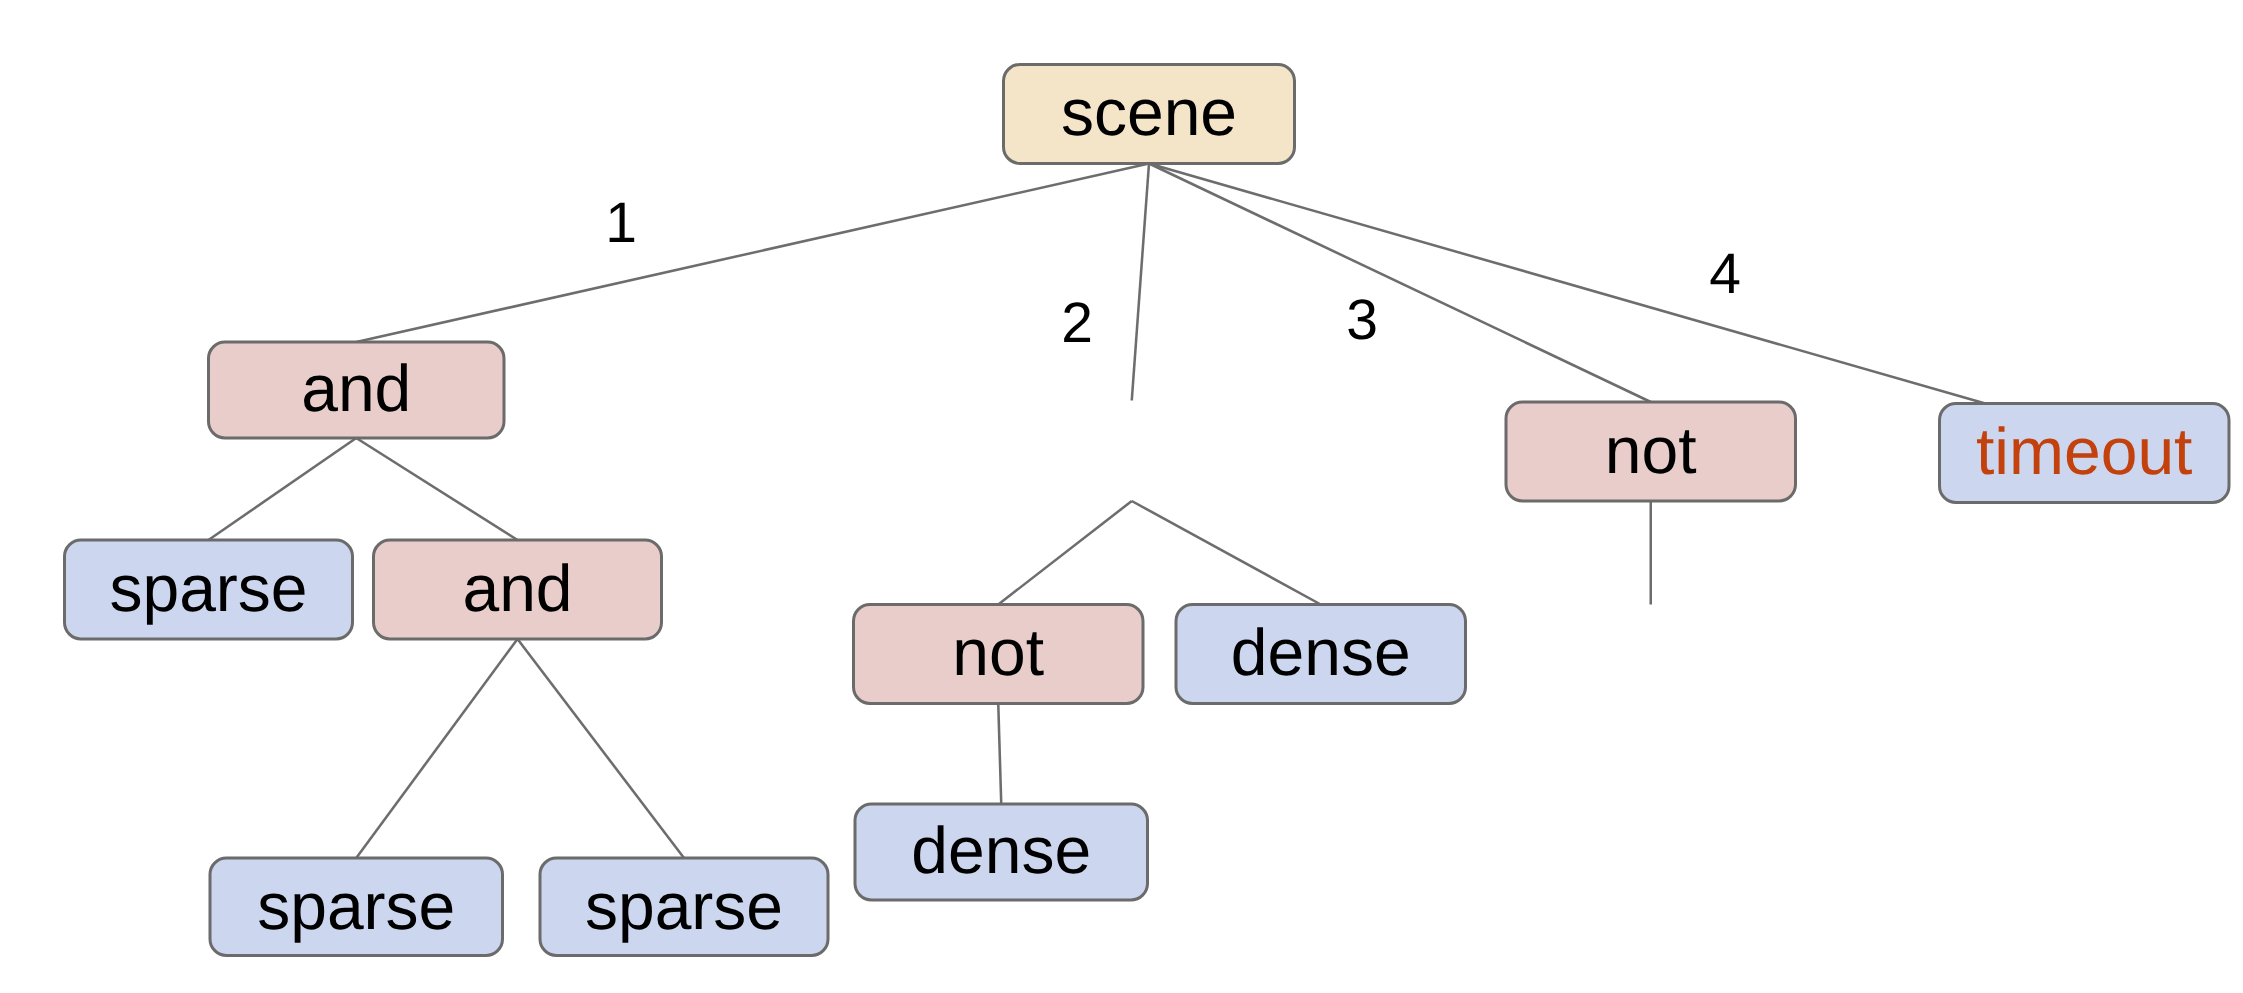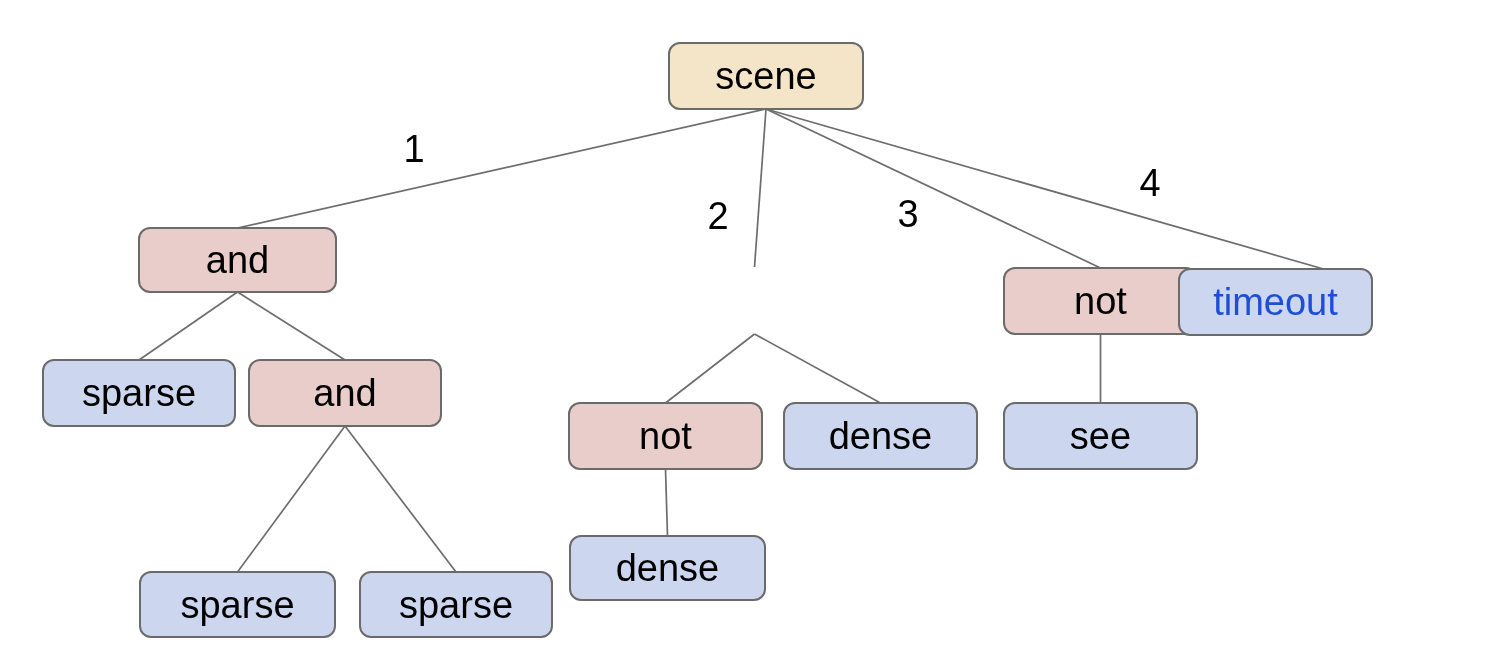--- a/index.html
+++ b/index.html
@@ -18,21 +18,21 @@
     width: 1495px; height: 662px;
   }
   .node {
     position: absolute;
     box-sizing: border-box;
     border: 2px solid #6b6b6b;
     border-radius: 12px;
     display: flex;
     align-items: center;
     justify-content: center;
-    font-size: 38px;
+    font-size: 44px;
     line-height: 1;
     white-space: nowrap;
   }
   .edge-label {
     position: absolute;
     transform: translate(-50%, -50%);
     font-size: 38px;
     line-height: 1;
   }
 </style>
@@ -58,37 +58,34 @@
 
   <div class="node" style="left: 668px; top: 42px; width: 196px; height: 68px; background: rgb(244, 229, 201); border-color: rgb(107, 107, 107); color: rgb(0, 0, 0);">
     <span class="node-label">scene</span>
   </div>
   <div class="node" style="left: 138px; top: 227px; width: 199px; height: 66px; background: rgb(232, 205, 202); border-color: rgb(107, 107, 107); color: rgb(0, 0, 0);">
     <span class="node-label">and</span>
   </div>
   <div class="node" style="left: 1003px; top: 267px; width: 195px; height: 68px; background: rgb(232, 205, 202); border-color: rgb(107, 107, 107); color: rgb(0, 0, 0);">
     <span class="node-label">not</span>
   </div>
-  <div class="node" style="left: 1178px; top: 268px; width: 195px; height: 68px; background: rgb(204, 214, 238); border-color: rgb(107, 107, 107); color: #1d4ed8;">
+  <div class="node" style="left: 1292px; top: 268px; width: 195px; height: 68px; background: rgb(204, 214, 238); border-color: rgb(107, 107, 107); color: #c2410c;">
     <span class="node-label">timeout</span>
   </div>
   <div class="node" style="left: 42px; top: 359px; width: 194px; height: 68px; background: rgb(204, 214, 238); border-color: rgb(107, 107, 107); color: rgb(0, 0, 0);">
     <span class="node-label">sparse</span>
   </div>
   <div class="node" style="left: 248px; top: 359px; width: 194px; height: 68px; background: rgb(232, 205, 202); border-color: rgb(107, 107, 107); color: rgb(0, 0, 0);">
     <span class="node-label">and</span>
   </div>
   <div class="node" style="left: 568px; top: 402px; width: 195px; height: 68px; background: rgb(232, 205, 202); border-color: rgb(107, 107, 107); color: rgb(0, 0, 0);">
     <span class="node-label">not</span>
   </div>
   <div class="node" style="left: 783px; top: 402px; width: 195px; height: 68px; background: rgb(204, 214, 238); border-color: rgb(107, 107, 107); color: rgb(0, 0, 0);">
     <span class="node-label">dense</span>
-  </div>
-  <div class="node" style="left: 1003px; top: 402px; width: 195px; height: 68px; background: rgb(204, 214, 238); border-color: rgb(107, 107, 107); color: rgb(0, 0, 0);">
-    <span class="node-label">see</span>
   </div>
   <div class="node" style="left: 139px; top: 571px; width: 197px; height: 67px; background: rgb(204, 214, 238); border-color: rgb(107, 107, 107); color: rgb(0, 0, 0);">
     <span class="node-label">sparse</span>
   </div>
   <div class="node" style="left: 359px; top: 571px; width: 194px; height: 67px; background: rgb(204, 214, 238); border-color: rgb(107, 107, 107); color: rgb(0, 0, 0);">
     <span class="node-label">sparse</span>
   </div>
   <div class="node" style="left: 569px; top: 535px; width: 197px; height: 66px; background: rgb(204, 214, 238); border-color: rgb(107, 107, 107); color: rgb(0, 0, 0);">
     <span class="node-label">dense</span>
   </div>

